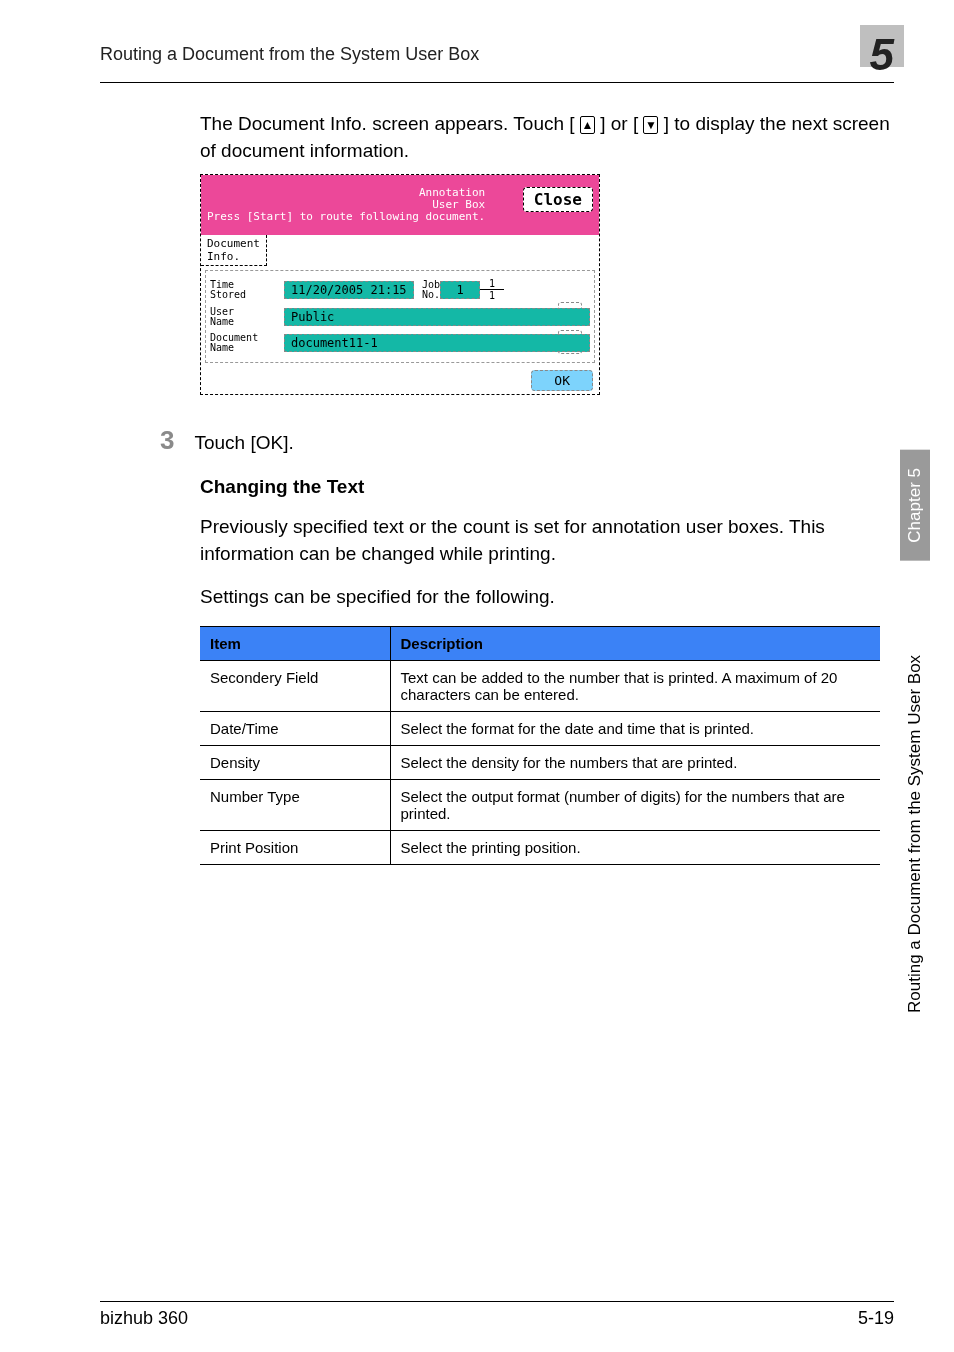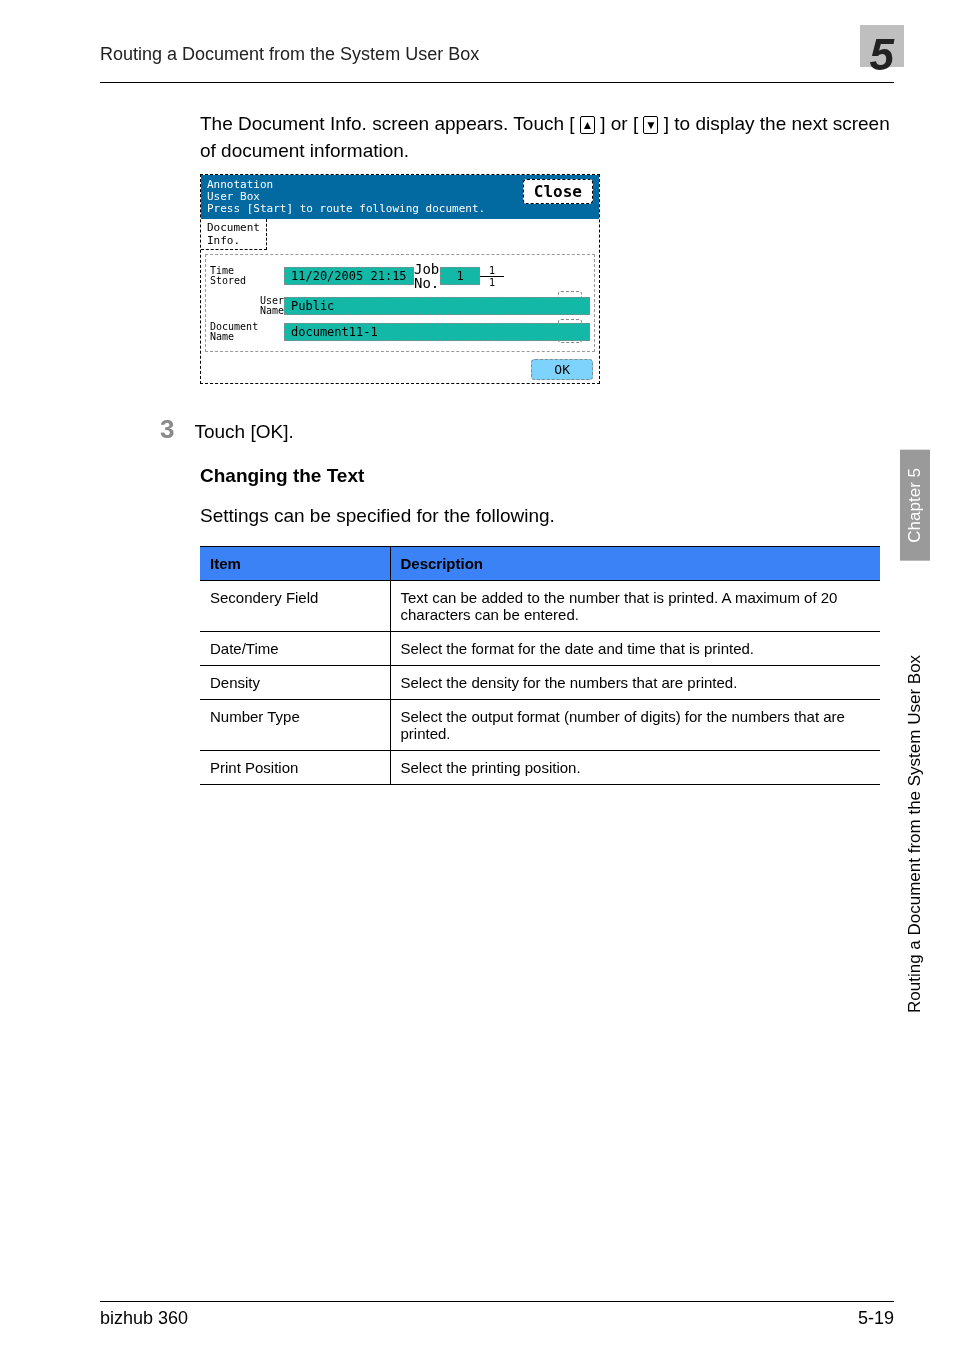--- a/index.html
+++ b/index.html
@@ -54,27 +54,28 @@
   }
   .screenshot-panel {
     width: 400px;
     margin-left: 100px;
     margin-bottom: 30px;
     border: 1px dashed #000;
     background: #fff;
     font-family: monospace;
   }
   .sp-header {
-    background: #0369a1;
+    background: #ec4899;
     color: #fff;
     font-size: 11px;
-    padding: 4px 6px;
+    padding: 12px 6px;
     display: flex;
     justify-content: space-between;
     align-items: flex-start;
+    text-align: right;
   }
   .sp-header-left { line-height: 1.1; }
   .sp-close {
     background: #fff;
     color: #000;
     border: 1px dashed #000;
     padding: 2px 10px;
     font-size: 16px;
     font-weight: bold;
     border-radius: 4px;
@@ -103,21 +104,21 @@
     line-height: 1;
   }
   .sp-input {
     border: 1px dashed #888;
     padding: 1px 6px;
     font-size: 12px;
     flex: 1;
     background: #14b8a6;
   }
   .sp-short { width: 40px; flex: none; text-align: center; }
-  .sp-jobno { font-size: 14px; line-height: 1; width: 26px; }
+  .sp-jobno { font-size: 10px; line-height: 1; width: 26px; text-align: right; }
   .sp-pager { width: 24px; text-align: center; font-size: 10px; }
   .sp-arrows {
     float: right;
     margin-top: -58px;
     margin-right: 6px;
     width: 26px;
   }
   .sp-arrow-box {
     border: 1px dashed #888;
     border-radius: 3px;
@@ -276,21 +277,21 @@
         <div class="sp-input" style="flex:0 0 130px;">11/20/2005 21:15</div>
         <div class="sp-jobno" style="white-space:pre;">Job
 No.</div>
         <div class="sp-input sp-short">1</div>
         <div class="sp-pager">
           <div style="border-bottom:1px solid #000;">1</div>
           <div>1</div>
         </div>
       </div>
       <div class="sp-row">
-        <div class="sp-label" style="white-space:pre;text-align:right;">User
+        <div class="sp-label" style="white-space:pre;">User
 Name</div>
         <div class="sp-input">Public</div>
       </div>
       <div class="sp-row">
         <div class="sp-label" style="white-space:pre;">Document
 Name</div>
         <div class="sp-input">document11-1</div>
       </div>
       <div class="sp-arrows">
         <div class="sp-arrow-box">▲</div>
@@ -302,20 +303,21 @@
       <span class="sp-ok">OK</span>
     </div>
   </div>
 
   <div class="step-row">
     <div class="step-num">3</div>
     <div class="step-text">Touch [OK].</div>
   </div>
 
   <div class="subheading">Changing the Text</div>
+  <div class="para">Previously specified text or the count is set for annotation user boxes. This information can be changed while printing.</div>
   <div class="para">Settings can be specified for the following.</div>
 
   <table class="desc">
     <tbody>
         <tr>
       <th>Item</th>
       <th>Description</th>
     </tr>
     <tr>
       <td>Secondery Field</td>

